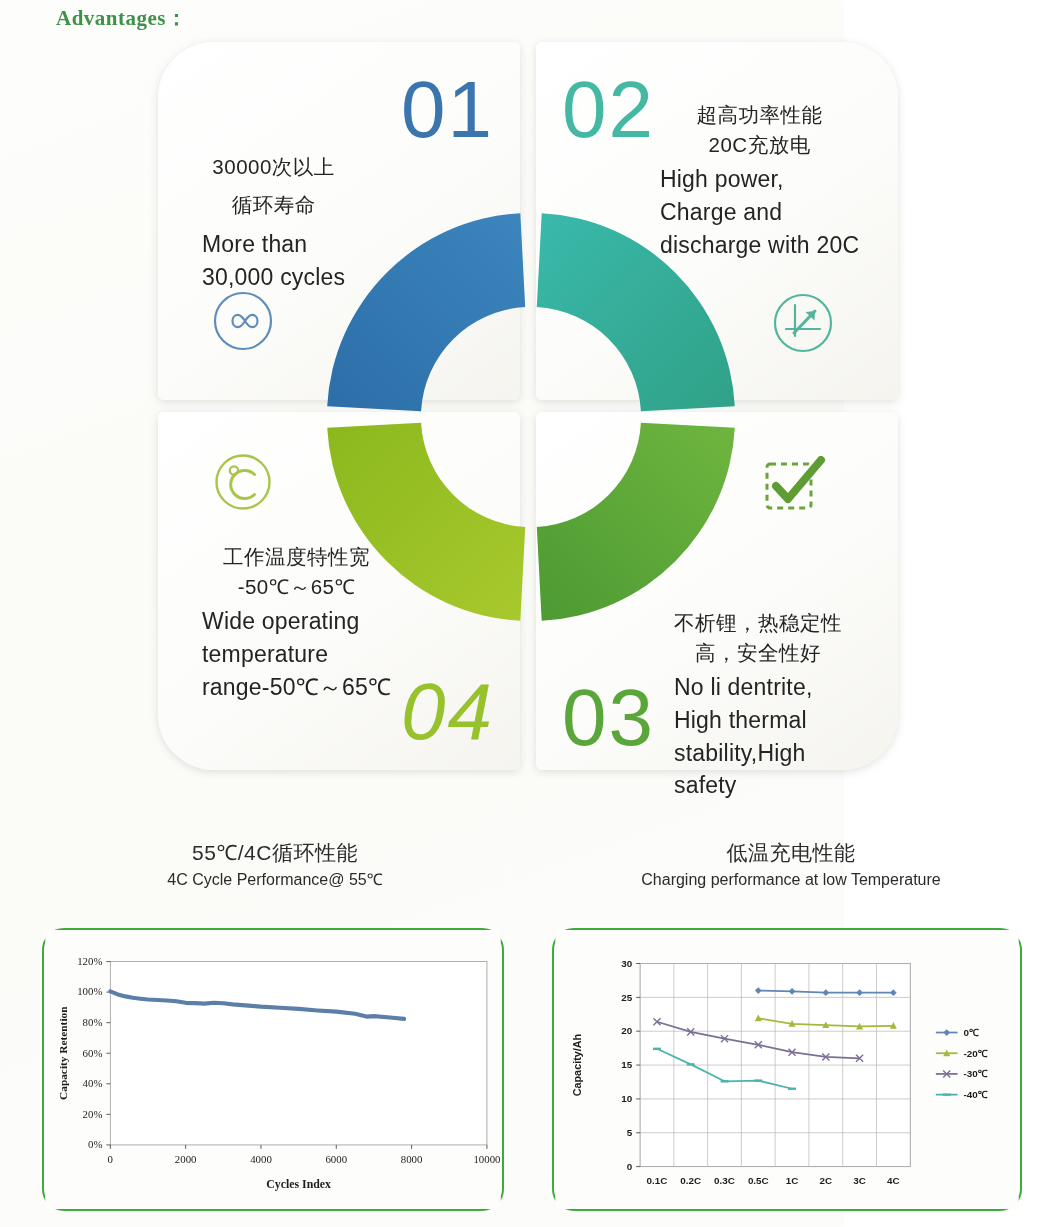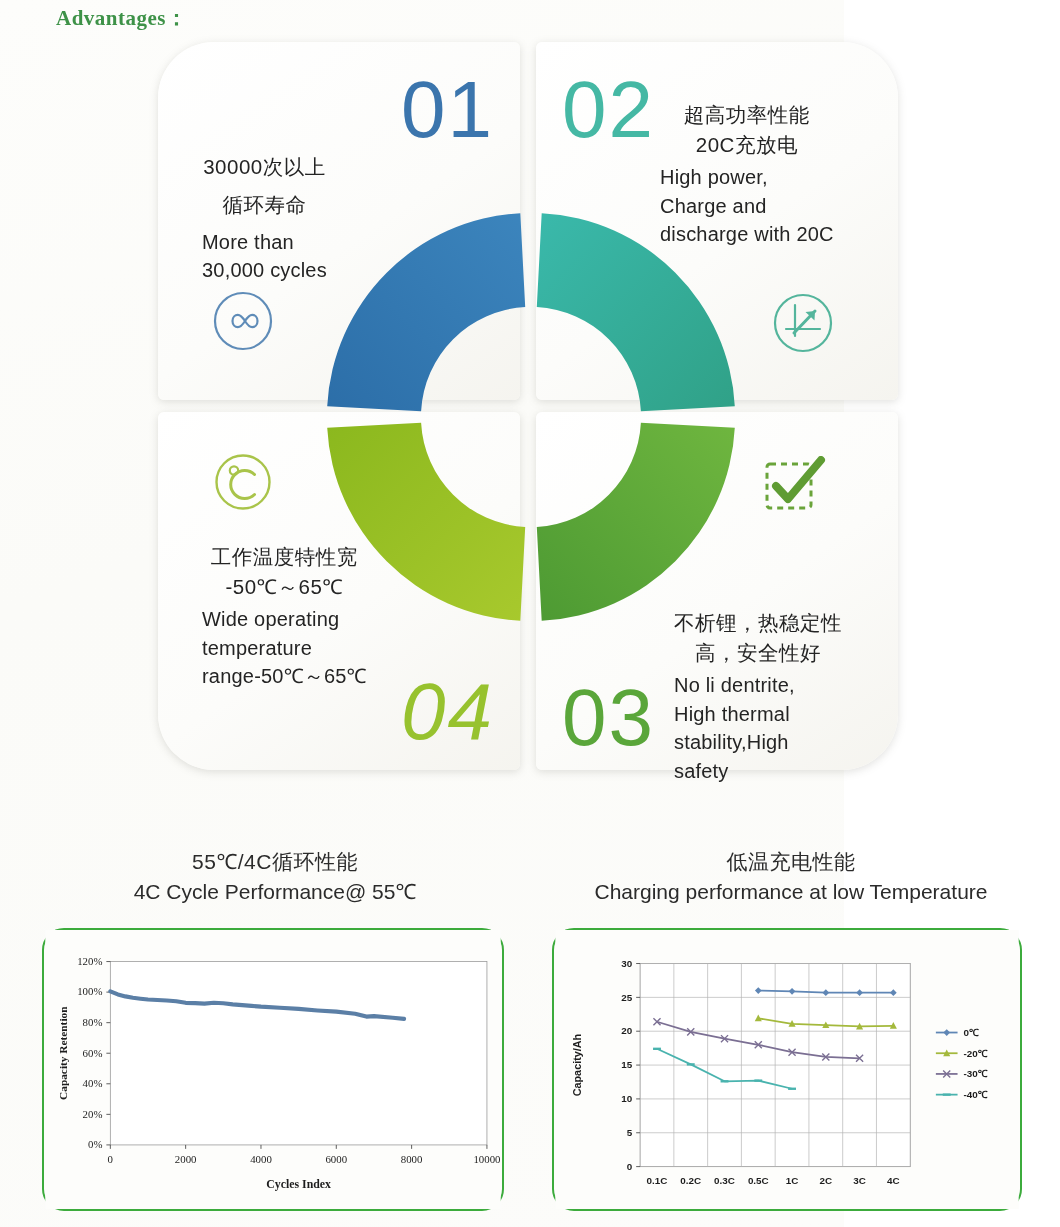--- a/index.html
+++ b/index.html
@@ -51,21 +51,21 @@
     letter-spacing: 2px;
     font-family: "Liberation Sans", sans-serif;
   }
   #num-01 { right: 26px; top: 28px; color: #3b75ad; text-align: center; }
   #num-02 { left: 26px;  top: 28px; color: #45b8a4; }
   #num-04 { right: 26px; bottom: 18px; color: #97c22e; font-style: italic; }
   #num-03 { left: 26px;  bottom: 12px; color: #5aa63a; }
 
   .panel-text { position: absolute; color: #242424; }
   .cn-line { font-size: 20.5px; line-height: 1.45; letter-spacing: .5px; text-align: center; }
-  .en-line { font-size: 20px; line-height: 1.42; letter-spacing: .2px; }
+  .en-line { font-size: 23px; line-height: 1.42; letter-spacing: .2px; }
   .cn-block { margin-bottom: 4px; }
 
   #text-01 { left: 44px; top: 90px; margin-top: 16px; }
   #text-01 .cn-line { line-height: 1.85; }
   #text-02 { left: 124px; top: 58px; }
   #text-04 { left: 44px; top: 130px; }
   #text-03 { left: 138px; top: 148px; margin-top: 48px; }
 
   
   .panel-icon { position: absolute; }
@@ -80,26 +80,25 @@
     left: 318px; top: 204px;
     width: 426px; height: 426px;
     pointer-events: none;
   }
 
   
   .chart-heading {
     position: absolute;
     text-align: center;
     color: #2b2b2b;
-    margin-top: 9px;
   }
   #heading-left  { left: 60px;  top: 838px; width: 430px; }
   #heading-right { left: 556px; top: 838px; width: 470px; }
   .chart-heading .h-cn { font-size: 21px; line-height: 1.45; letter-spacing: .5px; }
-  .chart-heading .h-en { font-size: 21px; line-height: 1.45; }
+  .chart-heading .h-en { font-size: 16px; line-height: 1.45; }
 
   .chart-card {
     position: absolute;
     border: 2.5px solid #3cab3c;
     border-radius: 22px;
     background: #fdfdfb;
   }
   #card-left  { left: 42px;  top: 928px; width: 462px; height: 283px; }
   #card-right { left: 552px; top: 928px; width: 470px; height: 283px; }
 

